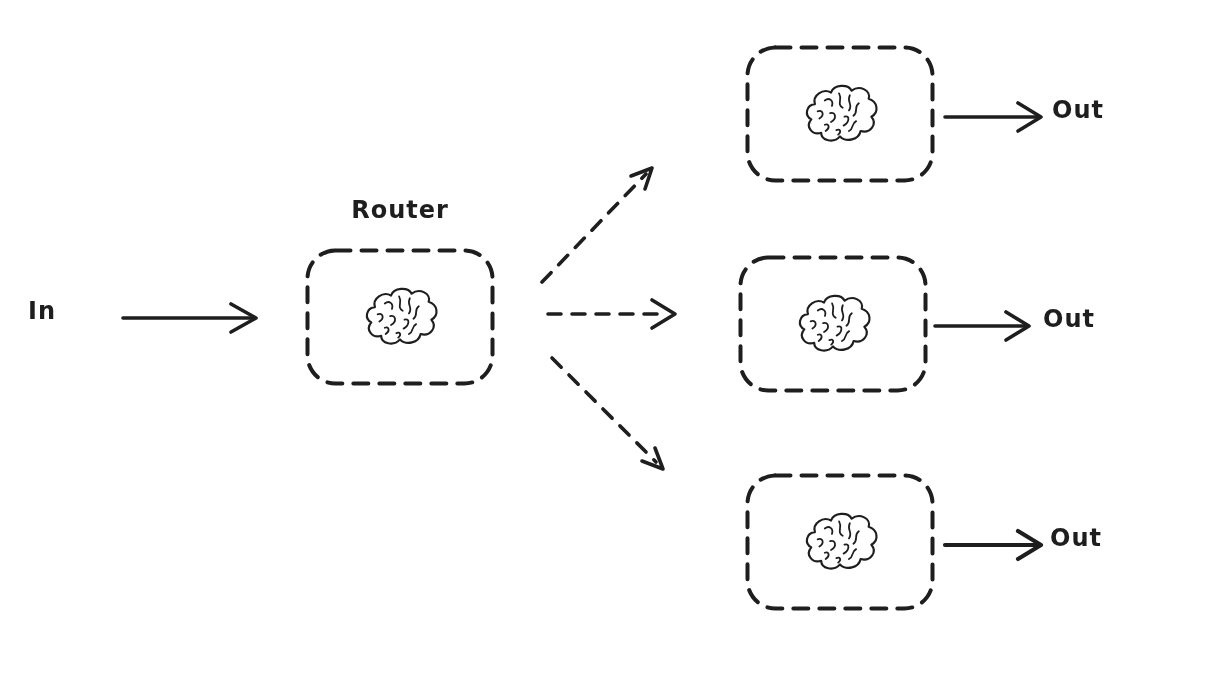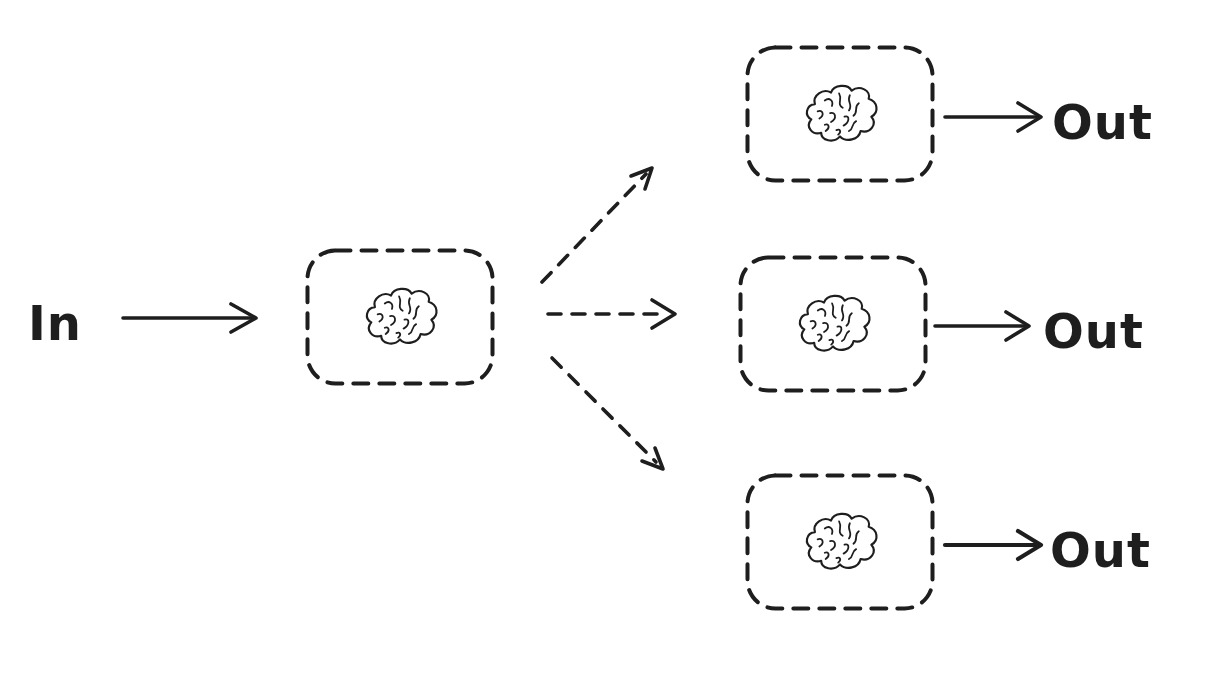--- a/index.html
+++ b/index.html
@@ -19,21 +19,21 @@
     position: absolute;
     left: 0;
     top: 0;
     width: 1214px;
     height: 678px;
   }
   .dlabel {
     position: absolute;
     color: #1e1e1e;
     font-weight: bold;
-    font-size: 48px;
+    font-size: 24px;
     line-height: 1;
     letter-spacing: 1px;
     white-space: nowrap;
   }
   .label-in     { left: 28px;  top: 299px; }
   .label-router { left: 305px; top: 198px; width: 190px; text-align: center; }
   .label-out-0  { left: 1052px; top: 98px;  }
   .label-out-1  { left: 1043px; top: 307px; }
   .label-out-2  { left: 1050px; top: 526px; }
   .node {
@@ -121,20 +121,21 @@
       </g>
 
       <g>
         <path d="M945 545 L1037 545" stroke-width="4.2"></path>
         <path d="M1018 531 L1041 545 L1018 559" stroke-width="4.2"></path>
       </g>
     </g>
   </svg>
 
   <div class="dlabel label-in">In</div>
+  <div class="dlabel label-router">Router</div>
   <div class="dlabel label-out-0">Out</div>
   <div class="dlabel label-out-1">Out</div>
   <div class="dlabel label-out-2">Out</div>
 
   <div class="node node-router">
     <svg class="node-border" viewBox="0 0 190 138" preserveAspectRatio="none">
       <rect x="2.5" y="2.5" width="185" height="133" rx="28" fill="none" stroke="#1e1e1e" stroke-width="4" stroke-dasharray="15 11" stroke-linecap="round"></rect>
     </svg>
     <svg class="brain" viewBox="0 0 96 72">
       <use href="#brain-glyph"></use>

